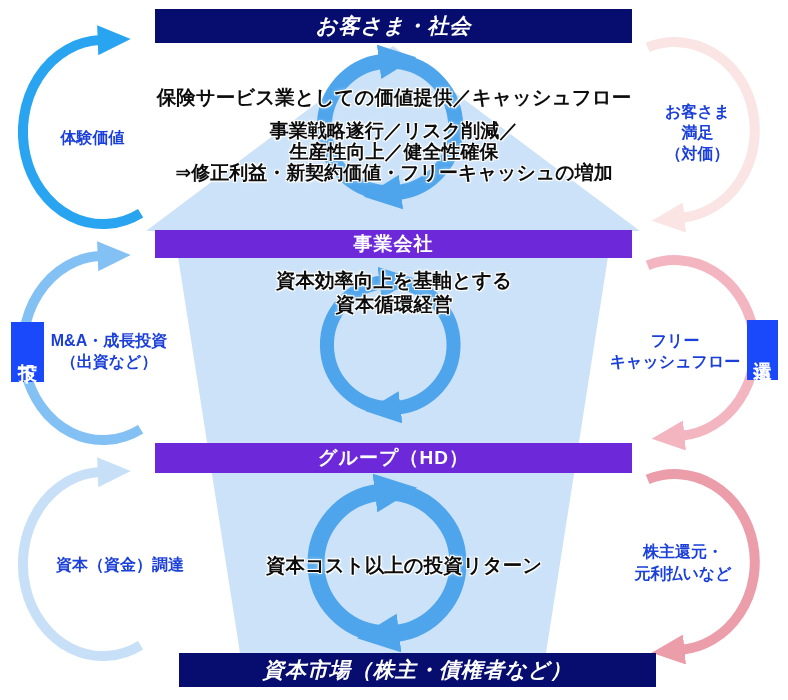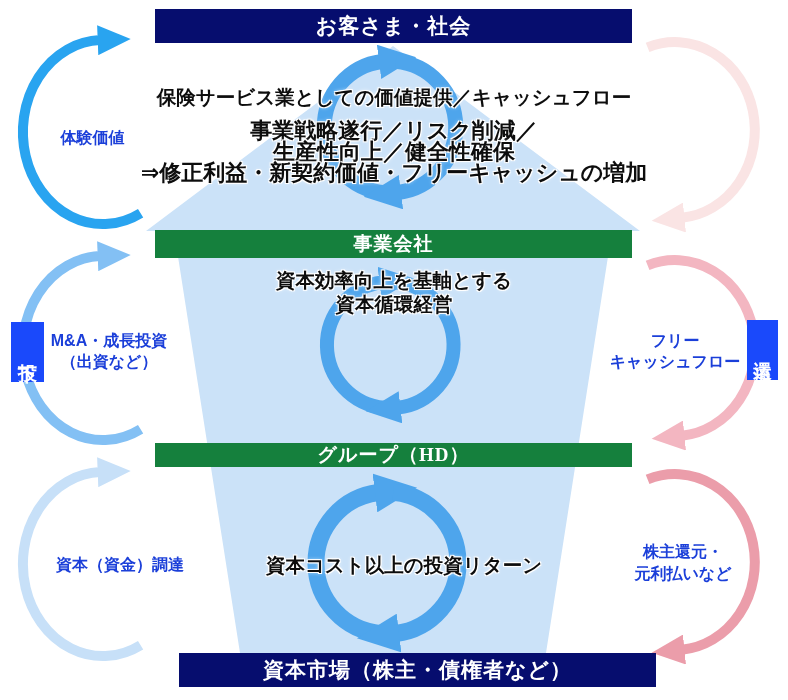--- a/index.html
+++ b/index.html
@@ -5,29 +5,29 @@
   html,body{margin:0;padding:0;background:#ffffff;}
   .stage{
     position:relative;width:788px;height:700px;background:#ffffff;overflow:hidden;
     font-family:"Liberation Sans","DejaVu Sans",sans-serif;
   }
   .bg-svg{position:absolute;left:0;top:0;width:788px;height:700px;}
   .bar{
     position:absolute;left:155px;width:477px;display:flex;align-items:center;justify-content:center;
     color:#ffffff;font-weight:bold;letter-spacing:1px;z-index:3;
   }
-  .bar--navy{background:#060d6e;height:34px;font-size:21px;}
-  .bar--blue{background:#15803d;font-size:19px;}
+  .bar--navy{background:#060d6e;height:34px;font-size:21px;font-style:italic;}
+  .bar--blue{background:#6d28d9;font-size:19px;}
   .txt{
     position:absolute;left:139px;width:510px;text-align:center;color:#0d0d0d;font-weight:bold;
     white-space:pre-line;z-index:2;
     text-shadow:-1px -1px 0 #fff,1px -1px 0 #fff,-1px 1px 0 #fff,1px 1px 0 #fff,0 0 4px #fff;
   }
   .txt--h{font-size:19.5px;line-height:24px;}
-  .txt--d{font-size:22px;}
+  .txt--d{font-size:19px;}
   .flow-label{
     position:absolute;text-align:center;color:#1b3fd9;font-weight:bold;font-size:16px;line-height:21px;
     white-space:pre-line;z-index:2;
     text-shadow:-1px -1px 0 #fff,1px -1px 0 #fff,-1px 1px 0 #fff,1px 1px 0 #fff;
   }
   .tab{
     position:absolute;background:#1a49fb;color:#ffffff;font-weight:bold;font-size:19px;
     display:flex;align-items:center;justify-content:center;z-index:4;
     writing-mode:vertical-rl;text-orientation:upright;letter-spacing:3px;
   }
@@ -83,38 +83,41 @@
     <path fill="none" stroke="#83c0f4" stroke-width="10" d="M 140.6 429.2 A 80 92 0 1 1 100.2 256.1" marker-end="url(#m-l2)"></path>
     <path fill="none" stroke="#c7e0f8" stroke-width="10" d="M 140.6 645.2 A 80 92 0 1 1 100.2 472.1" marker-end="url(#m-l3)"></path>
 
     <path fill="none" stroke="#fae4e4" stroke-width="10" d="M 647.6 47.3 A 80 88 0 1 1 682.0 217.7" marker-end="url(#m-r1)"></path>
     <path fill="none" stroke="#f3b6c1" stroke-width="10" d="M 647.6 265.3 A 80 88 0 1 1 682.0 435.7" marker-end="url(#m-r2)"></path>
     <path fill="none" stroke="#eb9daa" stroke-width="10" d="M 647.6 479.3 A 80 88 0 1 1 682.0 649.7" marker-end="url(#m-r3)"></path>
   </svg>
 
   <div class="bar bar--navy" style="top:9px;">お客さま・社会</div>
   <div class="bar bar--blue" style="top:230px;height:28px;">事業会社</div>
-  <div class="bar bar--blue" style="top:443px;height:24px;font-family:Liberation Serif, serif;">グループ（HD）</div>
+  <div class="bar bar--blue" style="top:443px;height:30px;">グループ（HD）</div>
   <div class="bar bar--navy" style="top:653px;margin-left:24px;">資本市場（株主・債権者など）</div>
 
   <div class="txt txt--h" style="top:85px;">保険サービス業としての価値提供／キャッシュフロー</div>
   <div class="txt txt--d" style="top:120px;line-height:21px;">事業戦略遂行／リスク削減／
 生産性向上／健全性確保
 ⇒修正利益・新契約価値・フリーキャッシュの増加</div>
 
   <div class="txt txt--h" style="top:268px;">資本効率向上を基軸とする
 資本循環経営</div>
 
   <div class="txt txt--h" style="top:553px;margin-left:10px;">資本コスト以上の投資リターン</div>
 
   <div class="flow-label" style="left:30px;top:127px;width:125px;">体験価値</div>
   <div class="flow-label" style="left:30px;top:554px;width:180px;">資本（資金）調達</div>
   <div class="flow-label" style="left:25px;top:330px;width:168px;">M&amp;A・成長投資
 （出資など）</div>
 
+  <div class="flow-label" style="left:640px;top:101px;width:115px;">お客さま
+満足
+（対価）</div>
   <div class="flow-label" style="left:600px;top:330px;width:150px;">フリー
 キャッシュフロー</div>
   <div class="flow-label" style="left:613px;top:541px;width:140px;line-height:22px;">株主還元・
 元利払いなど</div>
 
   <div class="tab" style="left:11px;top:322px;width:33px;height:60px;">投下</div>
   <div class="tab" style="left:747px;top:320px;width:31px;height:60px;">還流</div>
 
 </div>
 

